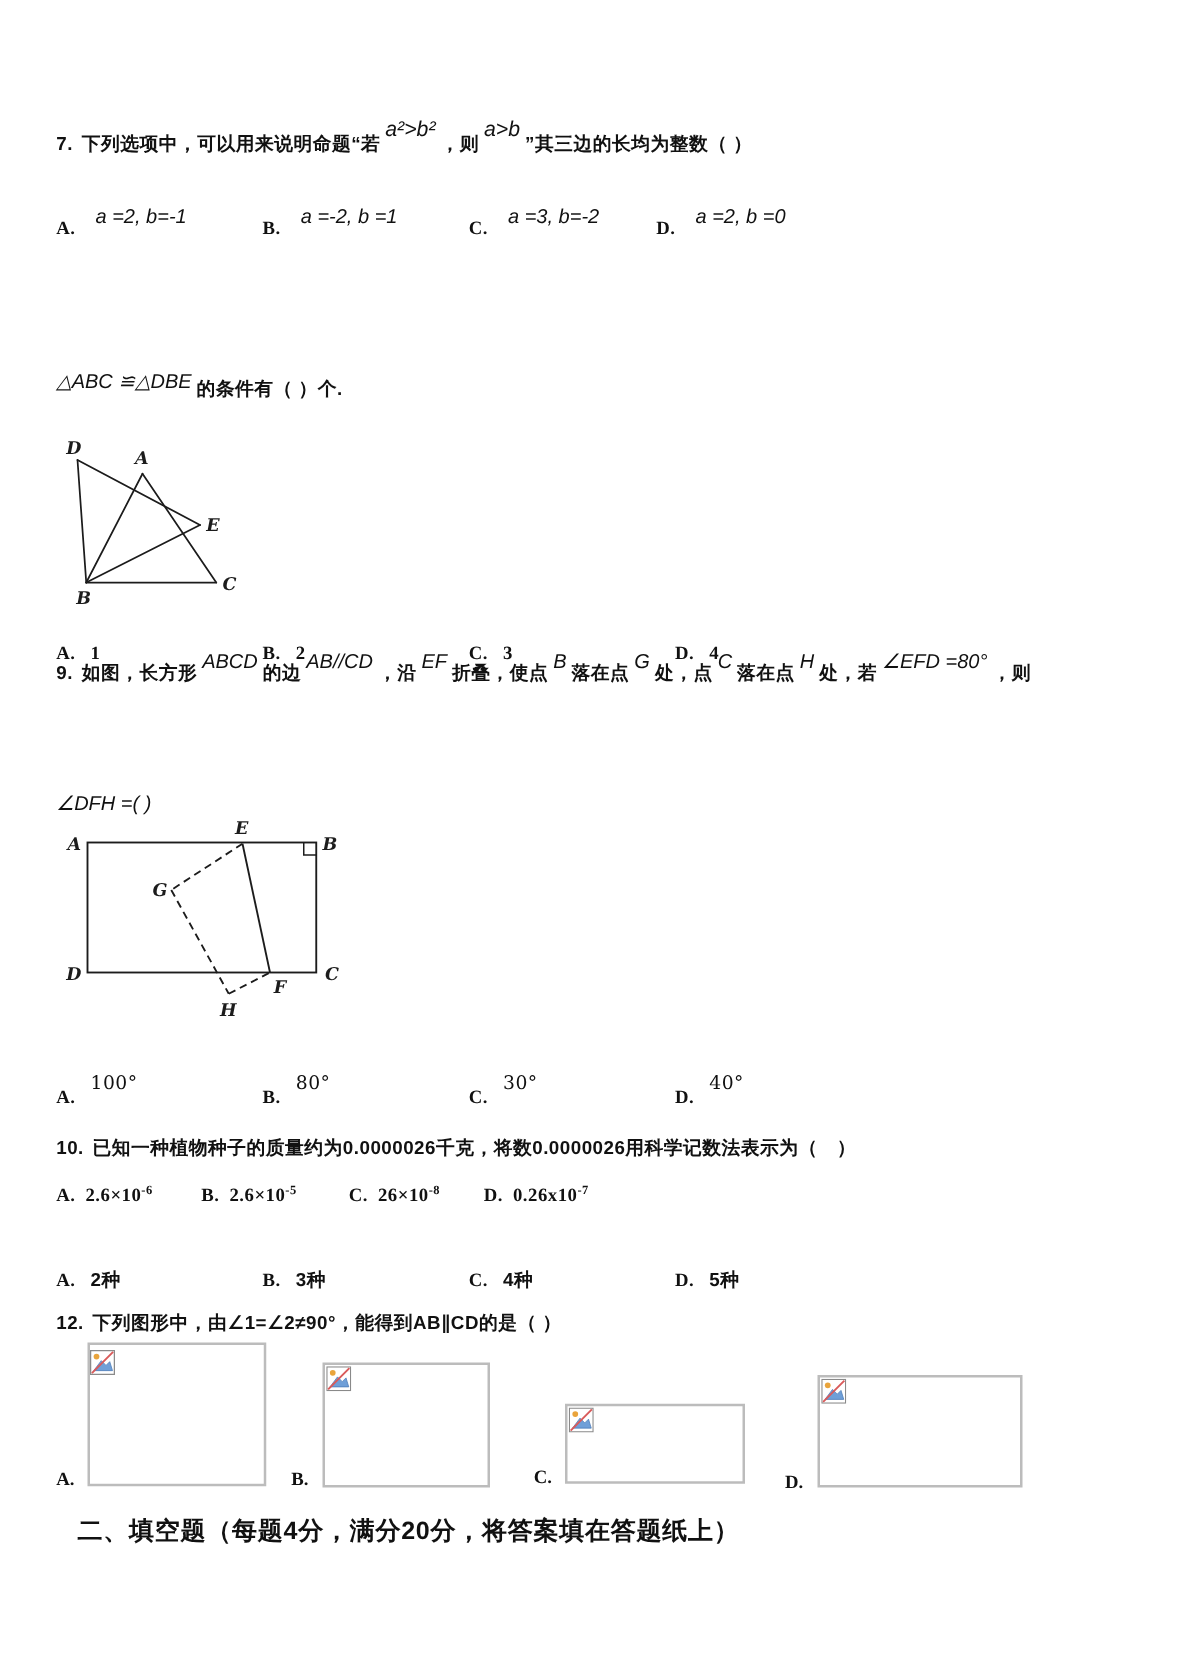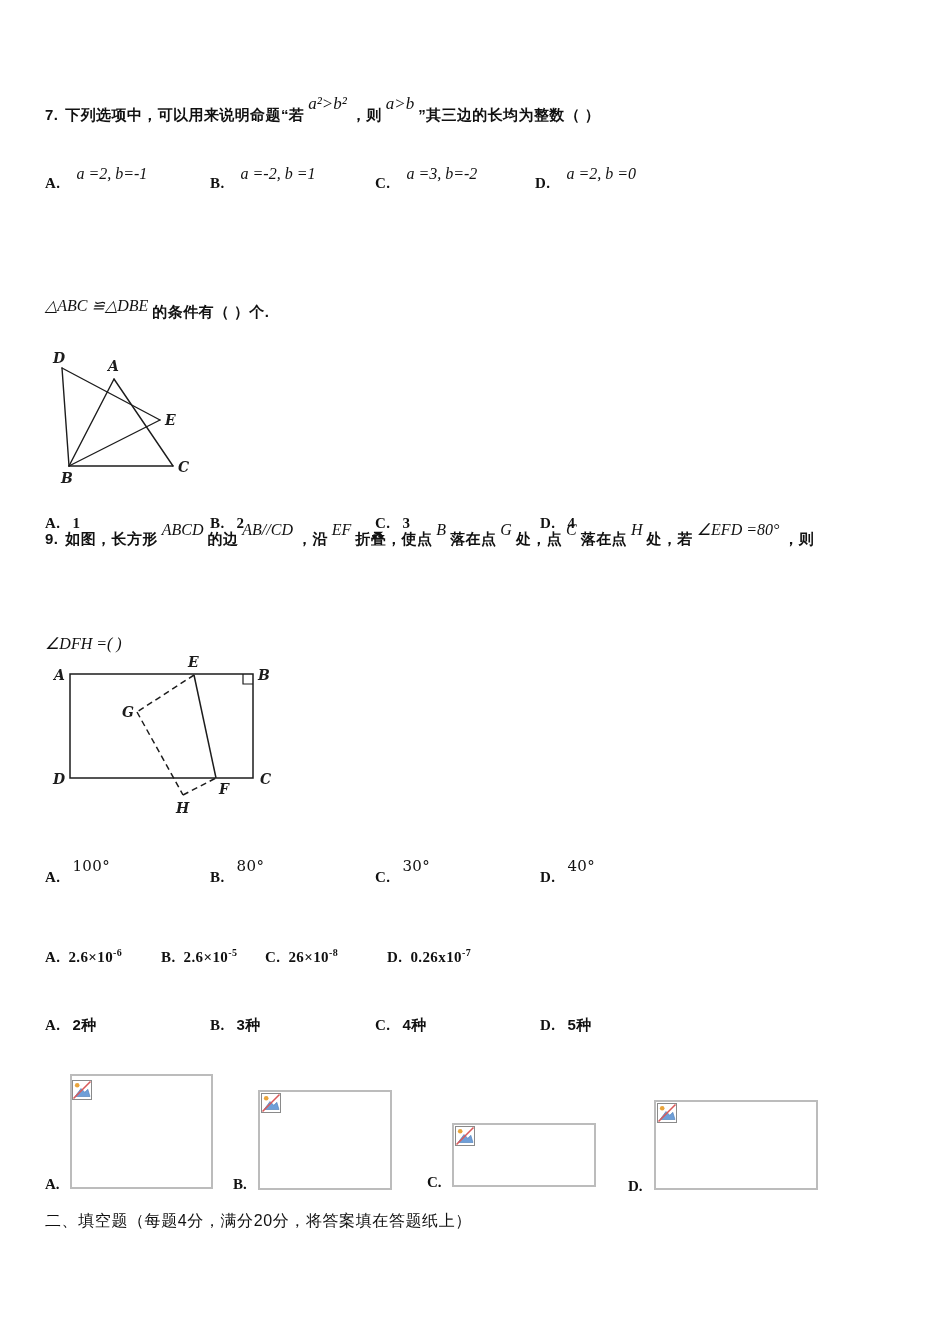--- a/index.html
+++ b/index.html
@@ -3,21 +3,21 @@
 <meta charset="utf-8">
 <style>
   html,body { margin:0; padding:0; background:#ffffff; }
   body { width:950px; height:1344px; font-family:"Liberation Sans","DejaVu Sans",sans-serif; color:#111; }
   .page { position:relative; width:950px; height:1344px; overflow:hidden; background:#fff; }
 
   .row { position:absolute; left:45px; white-space:nowrap; font-size:15px; font-weight:700; letter-spacing:0.4px; line-height:22px; }
   .qnum { margin-right:7px; }
 
   
-  .fx { font-family:Liberation Serif, serif; font-style:italic; font-weight:400;
+  .fx { font-family:Liberation Sans, sans-serif; font-style:italic; font-weight:400;
         display:inline-block; transform:translateY(-9px); font-size:16px; letter-spacing:0; margin:0 4px; }
   .fx-lg { font-size:17px; transform:translateY(-11px); }
   .noraise { transform:none; margin-left:0;text-align:center; }
 
   
   .opt { position:absolute; top:0; white-space:nowrap; }
   .opt-label { font-family:"Liberation Serif","DejaVu Serif",serif; font-style:normal; font-weight:700; margin-right:12px; }
   .opt-val-b { font-family:"Liberation Serif","DejaVu Serif",serif; font-weight:700; }
   .val-up { font-family:"DejaVu Serif","DejaVu Sans",serif; font-weight:400; display:inline-block; transform:translateY(-11px); }
   .opt sup { font-size:10px; font-weight:700; font-family:"Liberation Serif","DejaVu Serif",serif; }
@@ -25,35 +25,35 @@
   
   .fig { position:absolute; }
   .fig svg { display:block; }
   .fig text { font-family:"DejaVu Serif",serif; font-style:italic; font-weight:700; font-size:14px; fill:#1c1c1c; }
 
   
   .ph-box { position:absolute; border:2px solid #bcbcbc; background:#fff; box-sizing:border-box; }
   .ph-icon { position:absolute; width:20px; height:20px; }
   .box-label { position:absolute; font-family:"Liberation Serif","DejaVu Serif",serif; font-weight:700; font-size:15px; }
 
-  .section-header { position:absolute; left:45px; font-size:16px; font-weight:400; letter-spacing:0.6px; }
+  .section-header { position:absolute; left:62px; font-size:20px; font-weight:700; letter-spacing:0.6px; }
 </style>
 </head>
 <body>
 
 <div class="page">
 
   <div class="row" style="top:104px">
     <span class="qnum">7.</span><span>下列选项中，可以用来说明命题“若</span><span class="fx fx-lg">a²&gt;b²</span><span>，则</span><span class="fx fx-lg">a&gt;b</span><span>”其三边的长均为整数（ ）</span>
   </div>
   <div class="row" style="top:172px; height:26px">
     <span class="opt" style="left:0"><b class="opt-label">A.</b><span class="fx">a =2, b=-1</span></span>
     <span class="opt" style="left:165px"><b class="opt-label">B.</b><span class="fx">a =-2, b =1</span></span>
     <span class="opt" style="left:330px"><b class="opt-label">C.</b><span class="fx">a =3, b=-2</span></span>
-    <span class="opt" style="left:490px"><b class="opt-label">D.</b><span class="fx">a =2, b =0</span></span>
+    <span class="opt" style="left:480px"><b class="opt-label">D.</b><span class="fx">a =2, b =0</span></span>
   </div>
 
   <div class="row" style="top:301px">
     <span class="fx noraise" style="transform:translateY(-6px)">△ABC ≌△DBE</span><span>的条件有（ ）个.</span>
   </div>
 
   <div class="fig" style="left:50px; top:350px">
     <svg width="150" height="142" viewBox="0 0 150 142">
       <g stroke="#1c1c1c" stroke-width="1.4" fill="none" stroke-linecap="round">
         <line x1="12" y1="18" x2="19" y2="116"></line>
@@ -108,34 +108,40 @@
     </svg>
   </div>
 
   <div class="row" style="top:866px; height:26px">
     <span class="opt" style="left:0"><b class="opt-label">A.</b><span class="val-up">100°</span></span>
     <span class="opt" style="left:165px"><b class="opt-label">B.</b><span class="val-up">80°</span></span>
     <span class="opt" style="left:330px"><b class="opt-label">C.</b><span class="val-up">30°</span></span>
     <span class="opt" style="left:495px"><b class="opt-label">D.</b><span class="val-up">40°</span></span>
   </div>
 
+  <div class="row" style="top:908px">
+    <span class="qnum">10.</span><span>已知一种植物种子的质量约为0.0000026千克，将数0.0000026用科学记数法表示为（　）</span>
+  </div>
   <div class="row" style="top:942px">
     <span class="opt" style="left:0"><b class="opt-label" style="margin-right:8px">A.</b><span class="opt-val-b">2.6×10</span><sup>-6</sup></span>
     <span class="opt" style="left:116px"><b class="opt-label" style="margin-right:8px">B.</b><span class="opt-val-b">2.6×10</span><sup>-5</sup></span>
-    <span class="opt" style="left:220px"><b class="opt-label" style="margin-right:8px">C.</b><span class="opt-val-b">26×10</span><sup>-8</sup></span>
+    <span class="opt" style="left:234px"><b class="opt-label" style="margin-right:8px">C.</b><span class="opt-val-b">26×10</span><sup>-8</sup></span>
     <span class="opt" style="left:342px"><b class="opt-label" style="margin-right:8px">D.</b><span class="opt-val-b">0.26x10</span><sup>-7</sup></span>
   </div>
 
   <div class="row" style="top:1014px">
     <span class="opt" style="left:0"><b class="opt-label">A.</b><span>2种</span></span>
     <span class="opt" style="left:165px"><b class="opt-label">B.</b><span>3种</span></span>
     <span class="opt" style="left:330px"><b class="opt-label">C.</b><span>4种</span></span>
     <span class="opt" style="left:495px"><b class="opt-label">D.</b><span>5种</span></span>
   </div>
 
+  <div class="row" style="top:1048px">
+    <span class="qnum">12.</span><span>下列图形中，由∠1=∠2≠90°，能得到AB∥CD的是（ ）</span>
+  </div>
 
   <div class="ph-box" style="left:70px; top:1074px; width:143px; height:115px">
     <span class="ph-icon" style="left:0; top:4px">
       <svg width="20" height="20" viewBox="0 0 20 20">
           <rect x="0.5" y="0.5" width="19" height="19" fill="#fff" stroke="#8a8a8a"></rect>
           <circle cx="5.2" cy="5.2" r="2.3" fill="#e9a43c"></circle>
           <path d="M3 16.5 L9 8.5 L12.8 12.3 L15.8 9.3 L18 16.5 Z" fill="#6f9fd8" stroke="#4a7ab5" stroke-width="0.6"></path>
           <line x1="18.5" y1="1.5" x2="1.5" y2="18.5" stroke="#d95a5a" stroke-width="1.6"></line>
         </svg>
     </span>

